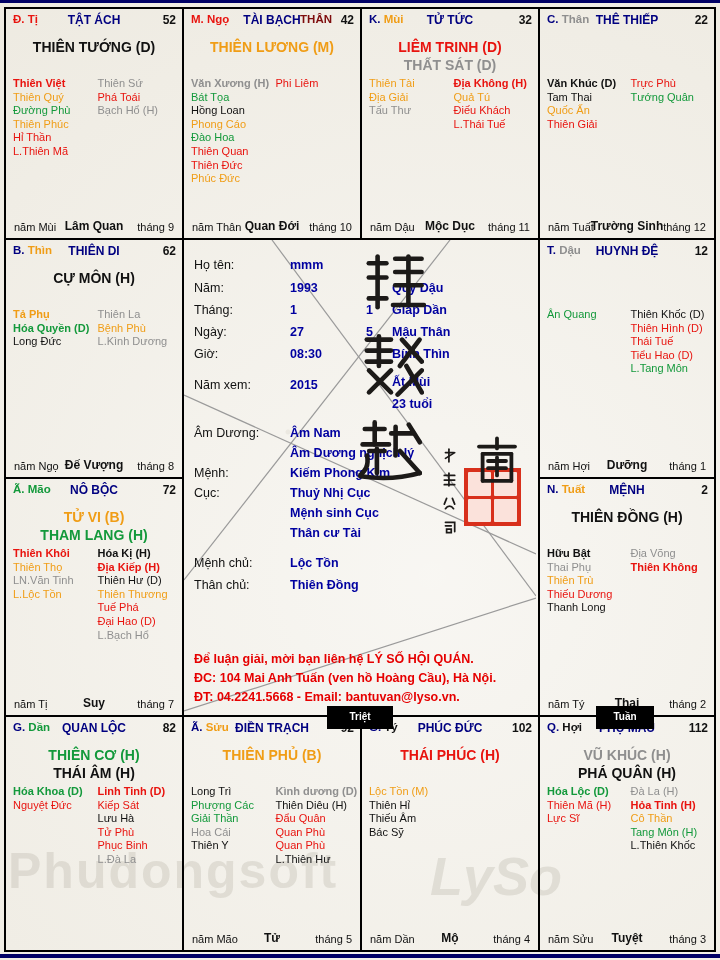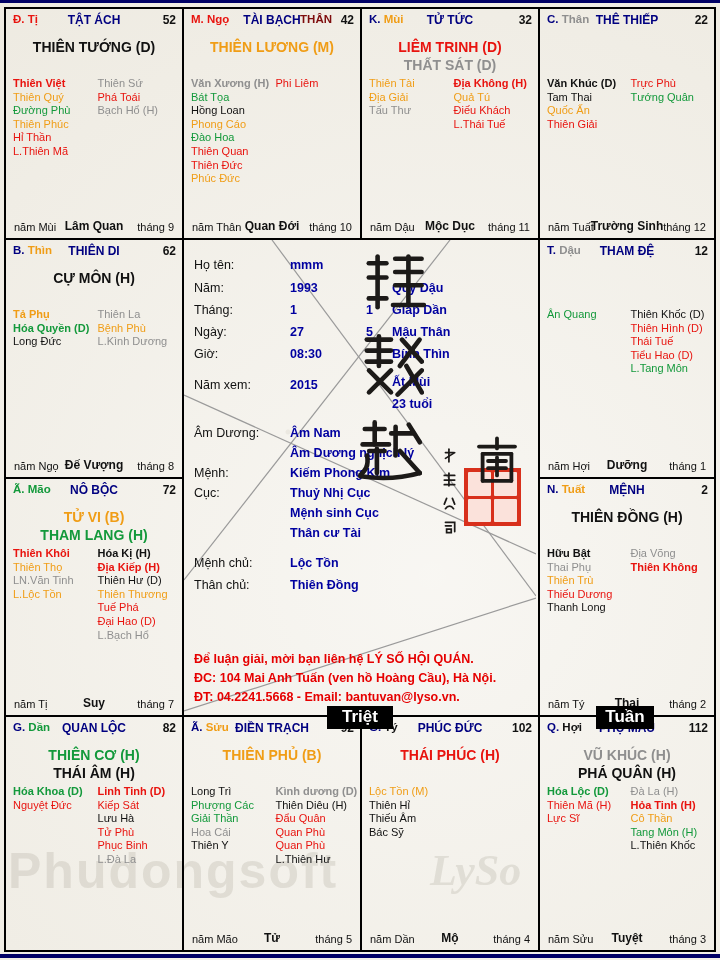--- a/index.html
+++ b/index.html
@@ -29,39 +29,39 @@
   .c-gray{color:#8f8f8f}.c-black{color:#111}.c-navy{color:#000080}
   .b{font-weight:bold}
   #center{position:absolute;left:184px;top:240px;width:352px;height:473px;z-index:3;}
   #diag{position:absolute;left:184px;top:240px;z-index:1;}
   .crow{position:absolute;left:0;width:100%;height:18px;}
   .crow .lbl{position:absolute;left:10px;font-size:12.5px;font-weight:normal;color:#111;white-space:nowrap;}
   .crow .val{position:absolute;left:106px;font-size:12.5px;font-weight:bold;color:#0000a0;white-space:nowrap;}
   .crow .val2{position:absolute;left:182px;font-size:12.5px;font-weight:bold;color:#0000a0;}
   .canchi{position:absolute;left:208px;font-size:12.5px;font-weight:bold;color:#0000a0;white-space:nowrap;}
   .contact{position:absolute;left:10px;font-size:12.5px;font-weight:bold;color:#e60000;white-space:nowrap;}
-  .badge{position:absolute;background:#000;color:#fff;font-size:17px;font-weight:bold;
+  .badge{position:absolute;background:#000;color:#fff;font-size:10px;font-weight:bold;
          text-align:center;line-height:22px;z-index:8;}
   .wm{position:absolute;color:rgba(125,118,100,.16);font-weight:bold;z-index:1;white-space:nowrap;}
   .glyph{position:absolute;}
   .glyph svg path{stroke:#1c1a18;fill:none;stroke-linecap:round;}
   #seal{position:absolute;left:280px;top:228px;width:57px;height:58px;background:#d8301c;z-index:1;
         display:grid;grid-template-columns:1fr 1fr;grid-template-rows:1fr 1fr;padding:4px;box-sizing:border-box;gap:3px;}
   #seal span{background:rgba(255,250,246,.88);border-radius:1px;}
 </style>
 </head>
 <body>
 
 <div id="page">
 
   <div class="edgebar" style="top:0;height:3px"></div>
   <div class="edgebar" style="top:954px;height:4px"></div>
 
   <div class="wm" style="left:8px;top:842px;font-size:50px;letter-spacing:2px;">Phudongsoft</div>
-  <div class="wm" style="left:430px;top:845px;font-size:44px;font-style:italic;font-family:Liberation Serif, serif;">LySo</div>
+  <div class="wm" style="left:430px;top:845px;font-size:54px;font-style:italic;font-family:Liberation Sans, sans-serif;">LySo</div>
 
   <div style="position:absolute;left:4px;top:7px;width:712px;height:945px;border:2px solid #000;box-sizing:border-box;z-index:2;"></div>
 
   <div class="line" style="left:182px;top:7px;width:2px;height:945px;"></div>
   <div class="line" style="left:360px;top:7px;width:2px;height:231px;"></div>
   <div class="line" style="left:360px;top:715px;width:2px;height:237px;"></div>
   <div class="line" style="left:538px;top:7px;width:2px;height:945px;"></div>
   <div class="line" style="left:4px;top:238px;width:712px;height:2px;"></div>
   <div class="line" style="left:4px;top:477px;width:178px;height:2px;"></div>
   <div class="line" style="left:538px;top:477px;width:178px;height:2px;"></div>
@@ -217,21 +217,21 @@
     </div>
     <div class="foot">
       <span class="nam">năm Ngọ</span>
       <span class="stage">Đế Vượng</span>
       <span class="thang">tháng 8</span>
     </div>
   </div>
       <div class="cell" style="left: 540px; top: 240px; width: 174px; height: 237px;">
     <div class="hdr">
       <span class="sb"><span class="c-navy">T.</span><span class="c-gray"> Dậu</span></span>
-      <span class="pal">THAM ĐỆ</span>
+      <span class="pal">HUYNH ĐỆ</span>
       <span class="extra"></span>
       <span class="num">12</span>
     </div>
     <div class="mains"></div>
     <div class="stars">
       <div class="colL">
             <div class="star c-green">Ân Quang</div>
           </div>
       <div class="colR">
             <div class="star c-black">Thiên Khốc (D)</div>

